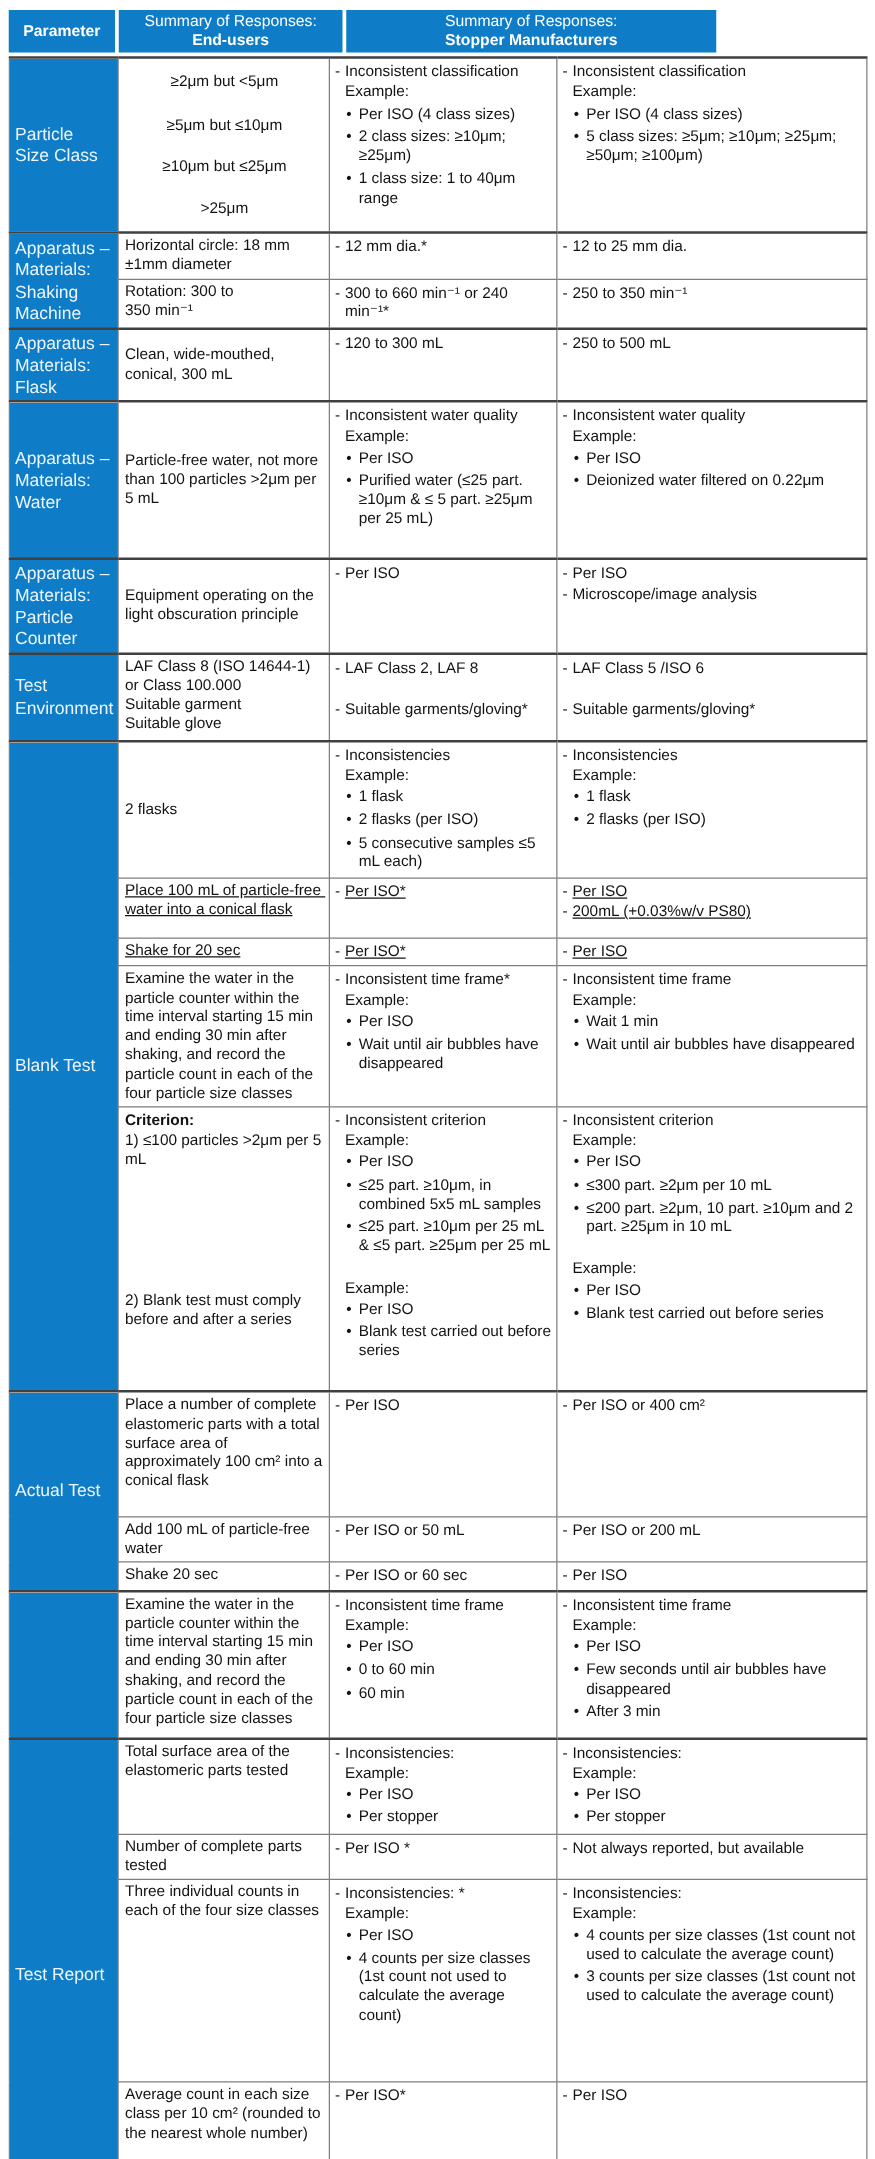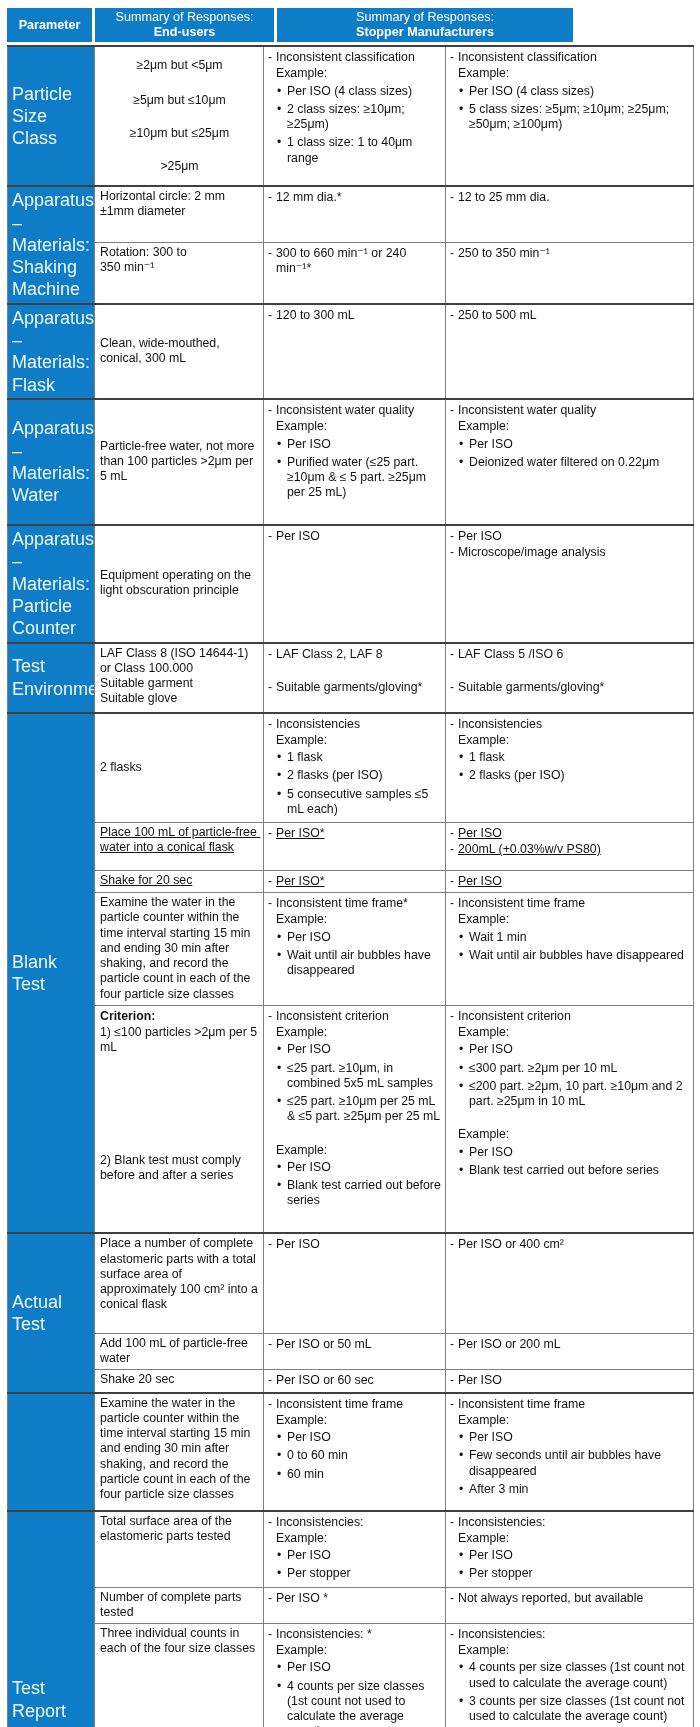--- a/index.html
+++ b/index.html
@@ -17,21 +17,21 @@
   .c4{flex:1;}
   .ht{font-weight:normal;}
   .hb{font-weight:bold;}
   
   table{width:686px;table-layout:fixed;border-collapse:collapse;font-size:12.3px;line-height:1.24;}
   col.w1{width:87px;} col.w2{width:169px;} col.w3{width:182px;} col.w4{width:248px;}
   td{border:1px solid var(--grid);vertical-align:top;padding:2px 4px 2px 3px;box-sizing:border-box;
      overflow:hidden;}
   tr.gstart > td{border-top:2px solid var(--grid-dark);}
   td.param{background:var(--blue);color:#eef6fd;vertical-align:middle;padding:2px 2px 2px 4px;
-           font-size:18px;white-space:pre-wrap;}
+           font-size:14px;white-space:pre-wrap;}
   td.iso{padding-left:5px;}
   tr.mid-iso > td.iso{vertical-align:middle;margin-left:31px;}
   .ln{white-space:pre-wrap;position:relative;margin:1px 0;}
   .ln.para{margin:0 0 1px 0;}
   .ln.cline{text-align:center;}
   .ln.boldline{font-weight:bold;}
   .ln.dash{padding-left:9px;}
   .ln.dash::before{content:"-";position:absolute;left:1px;top:0;}
   .ln.plain{padding-left:9px;}
   .ln.bullet{padding-left:20px;margin:2px 0 3px 0;}
@@ -89,21 +89,21 @@
             <div class="ln bullet">Per ISO (4 class sizes)</div>
             <div class="ln bullet">5 class sizes: ≥5μm; ≥10μm; ≥25μm; ≥50μm; ≥100μm)</div>
           </td>
         </tr>
         <tr class="gstart" style="height: 32px;">
           <td class="param" rowspan="2">Apparatus –
 Materials:
 Shaking
 Machine</td>
           <td class="cell iso">
-            <div class="ln para">Horizontal circle: 2 mm ±1mm diameter</div>
+            <div class="ln para">Horizontal circle: 18 mm ±1mm diameter</div>
           </td>
           <td class="cell resp">
             <div class="ln dash">12 mm dia.*</div>
           </td>
           <td class="cell resp">
             <div class="ln dash">12 to 25 mm dia.</div>
           </td>
         </tr>
         <tr style="height: 40px;">
           <td class="cell iso">

